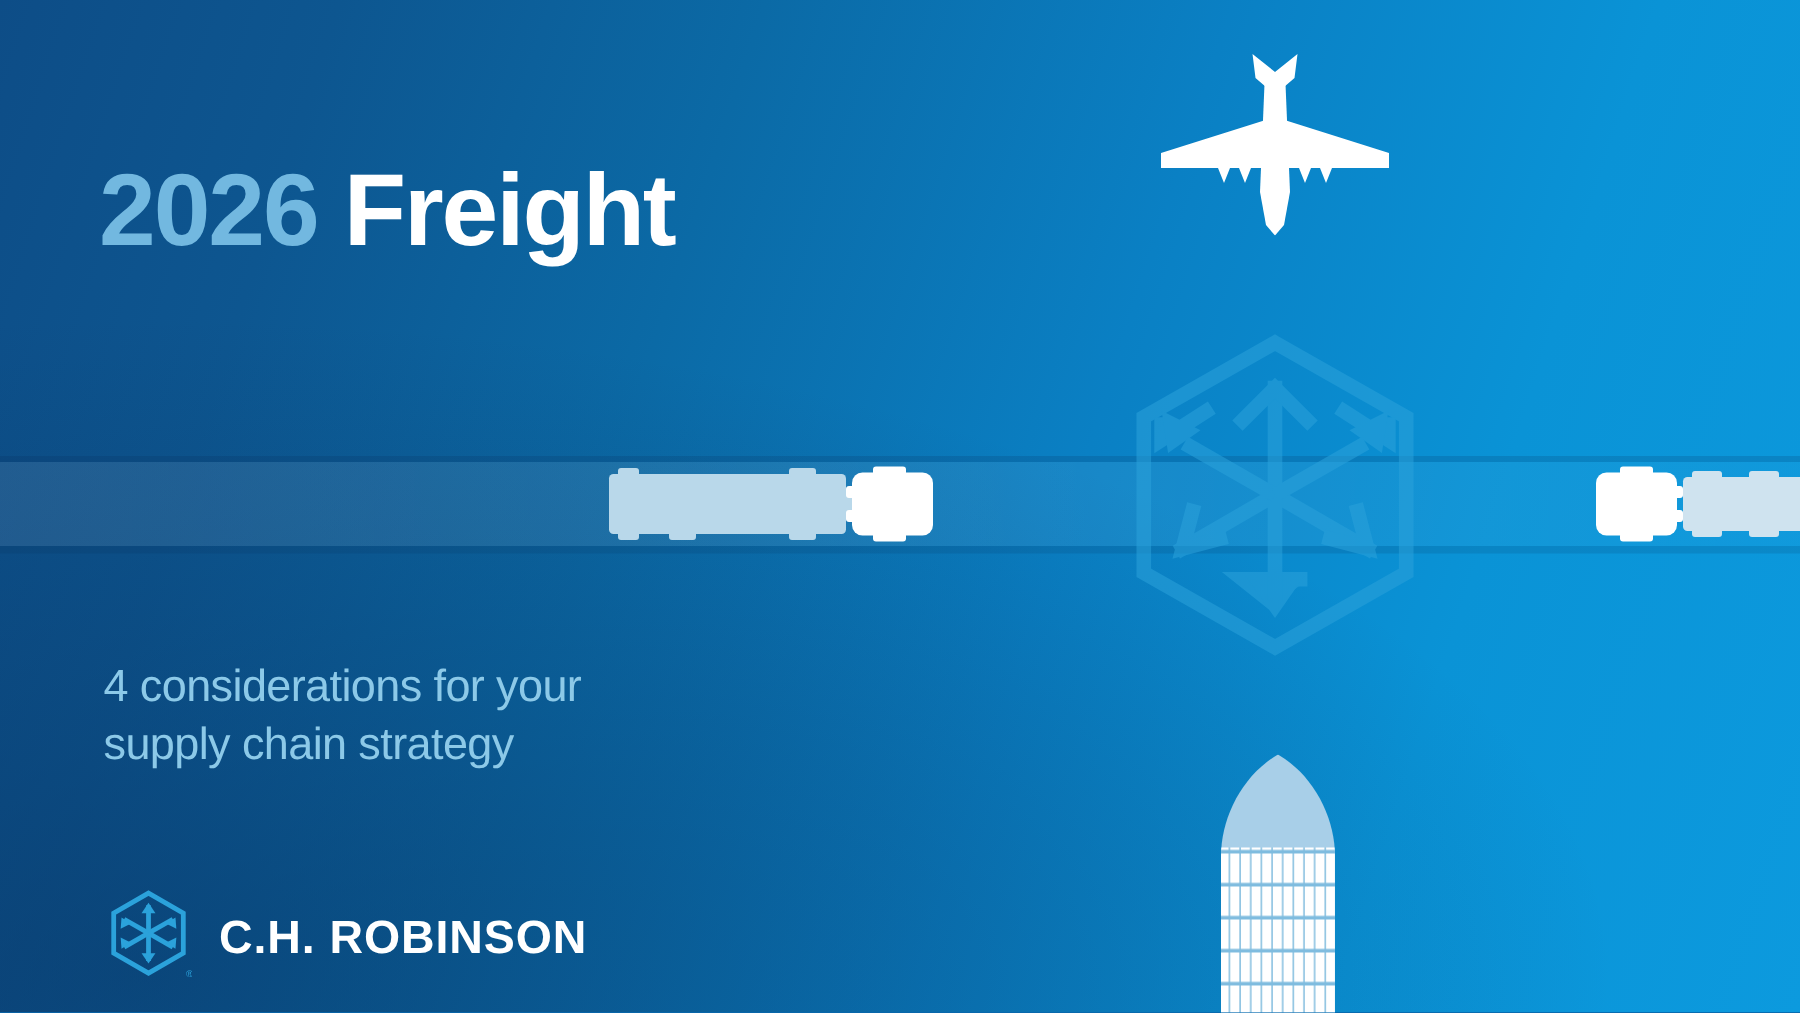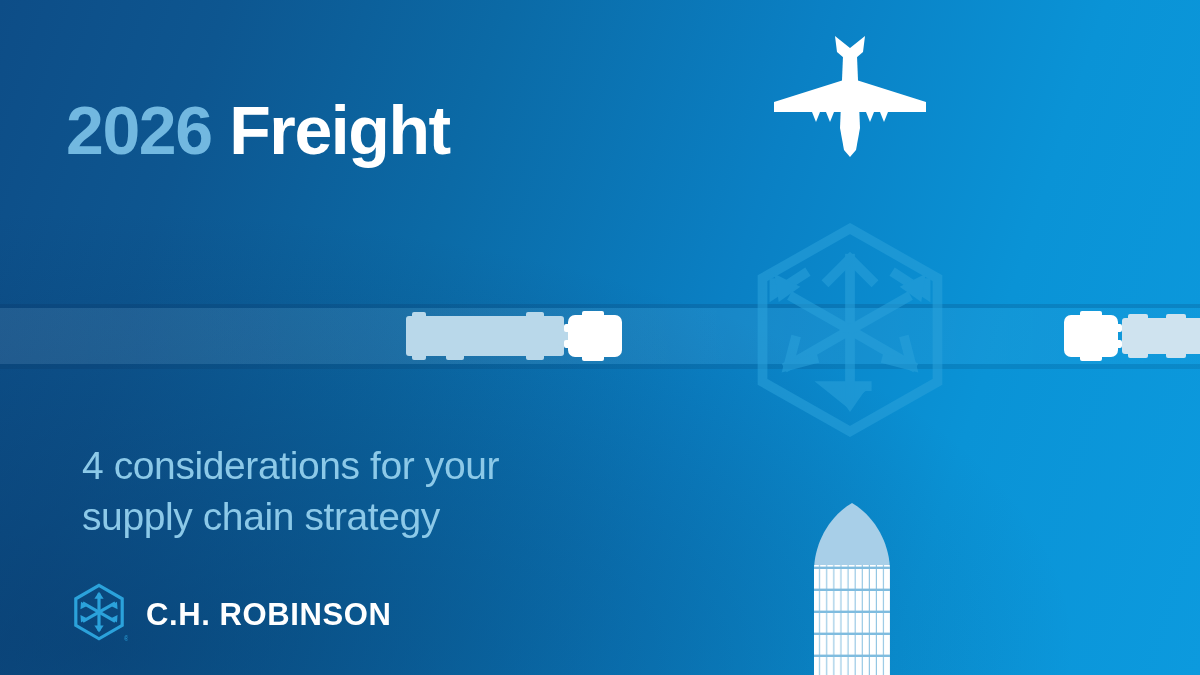--- a/index.html
+++ b/index.html
@@ -105,21 +105,21 @@
     top: 503px;
     width: 92px;
     height: 180px;
   }
   .ship svg { display: block; width: 100%; height: 100%; }
 
   
   .content {
     position: absolute;
     left: 66px;
-    top: 7px;
+    top: 17px;
     width: 660px;
     height: 534px;
   }
   .headline {
     position: absolute;
     top: 84px;
     left: 0;
     margin: 0;
     font-size: 68px;
     line-height: 1.16;
@@ -128,22 +128,22 @@
     color: #ffffff;
     white-space: pre-line;
   }
   .headline .year {
     color: #72b8e0;
   }
   .subhead {
     position: absolute;
     top: 418px;
     left: 0;
-    margin: 16px;
-    font-size: 39px;
+    margin: 3px;
+    font-size: 30px;
     line-height: 1.30;
     font-weight: 400;
     letter-spacing: -0.4px;
     color: #8cc9e8;
     white-space: pre-line;
   }
 
   
   .brand {
     position: absolute;

